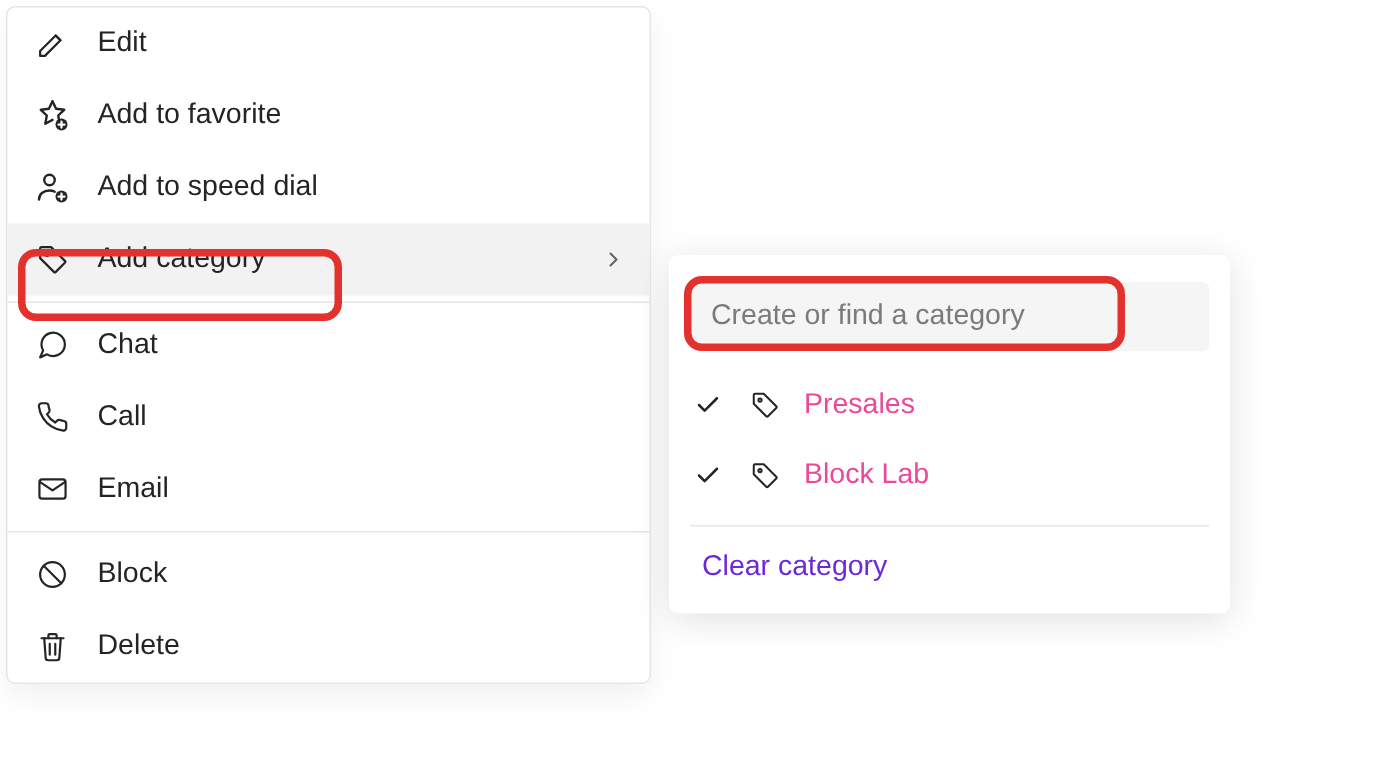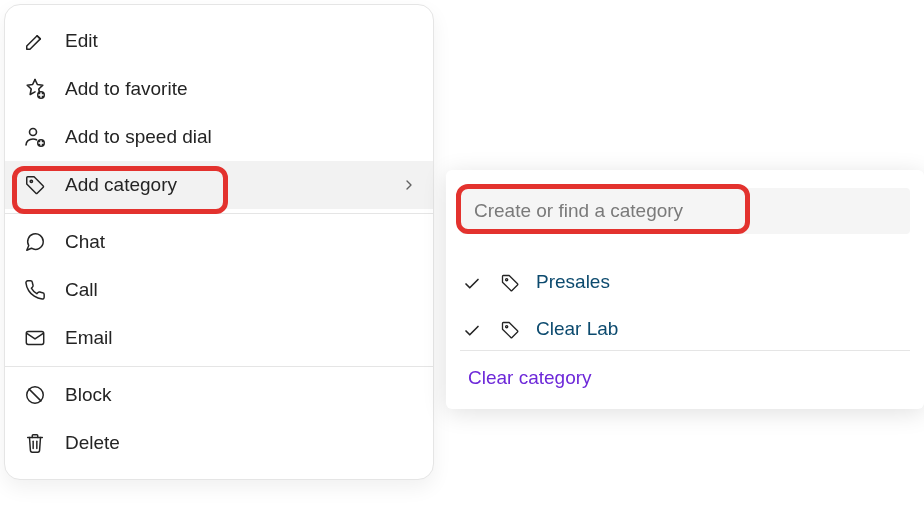--- a/index.html
+++ b/index.html
@@ -12,23 +12,23 @@
     position: relative;
     overflow: hidden;
   }
   .context-menu {
     position: absolute;
     left: 4px;
     top: 4px;
     width: 430px;
     background: #fff;
     border: 1px solid #e5e5e5;
-    border-radius: 16px;
+    border-radius: 6px;
     box-shadow: 0 8px 20px rgba(0,0,0,0.06);
-    padding: 12px 0;
+    padding: 0 0;
   }
   .menu-item {
     display: flex;
     align-items: center;
     height: 48px;
     padding: 0 18px;
     font-size: 19px;
     color: #242424;
     cursor: pointer;
     gap: 18px;
@@ -65,21 +65,21 @@
     height: 48px;
     border: 5px solid #e3322e;
     border-radius: 12px;
     pointer-events: none;
     z-index: 10;
   }
   .submenu {
     position: absolute;
     left: 446px;
     top: 170px;
-    width: 478px;
+    width: 374px;
     background: #fff;
     border-radius: 6px;
     box-shadow: 0 4px 24px rgba(0,0,0,0.12);
     padding: 18px 0 10px;
   }
   .search-wrap {
     padding: 0 14px 6px;
   }
   .search-input {
     width: 100%;
@@ -103,24 +103,24 @@
     border: 5px solid #e3322e;
     border-radius: 12px;
     pointer-events: none;
     z-index: 10;
   }
   .category-list {
     padding: 6px 14px 0;
   }
   .category-item {
     display: flex;
-    align-items: flex-end;
+    align-items: center;
     height: 47px;
     font-size: 19px;
-    color: #0c4a6e;
+    color: #ec4899;
     gap: 14px;
     cursor: pointer;
   }
   .check-slot {
     width: 24px;
     display: flex;
     justify-content: center;
   }
   .tag-slot {
     width: 24px;
@@ -283,21 +283,21 @@
         <svg width="18" height="18" viewBox="0 0 24 24" fill="none" stroke="#242424" stroke-width="2.2" stroke-linecap="round" stroke-linejoin="round">
           <polyline points="4 12 9 17 20 6"></polyline>
         </svg>
       </span>
       <span class="tag-slot">
         <svg width="20" height="20" viewBox="0 0 24 24" fill="none" stroke="#242424" stroke-width="1.6" stroke-linecap="round" stroke-linejoin="round">
           <path d="M3 11V4a1 1 0 011-1h7l10 10a1 1 0 010 1.4l-6.6 6.6a1 1 0 01-1.4 0L3 11z"></path>
           <circle cx="8" cy="8" r="1.3"></circle>
         </svg>
       </span>
-      <span>Clear Lab</span>
+      <span>Block Lab</span>
     </div>
 
   </div>
 
   <div class="sub-divider"></div>
 
   <div class="clear-row">
     <span>Clear category</span>
   </div>
 

